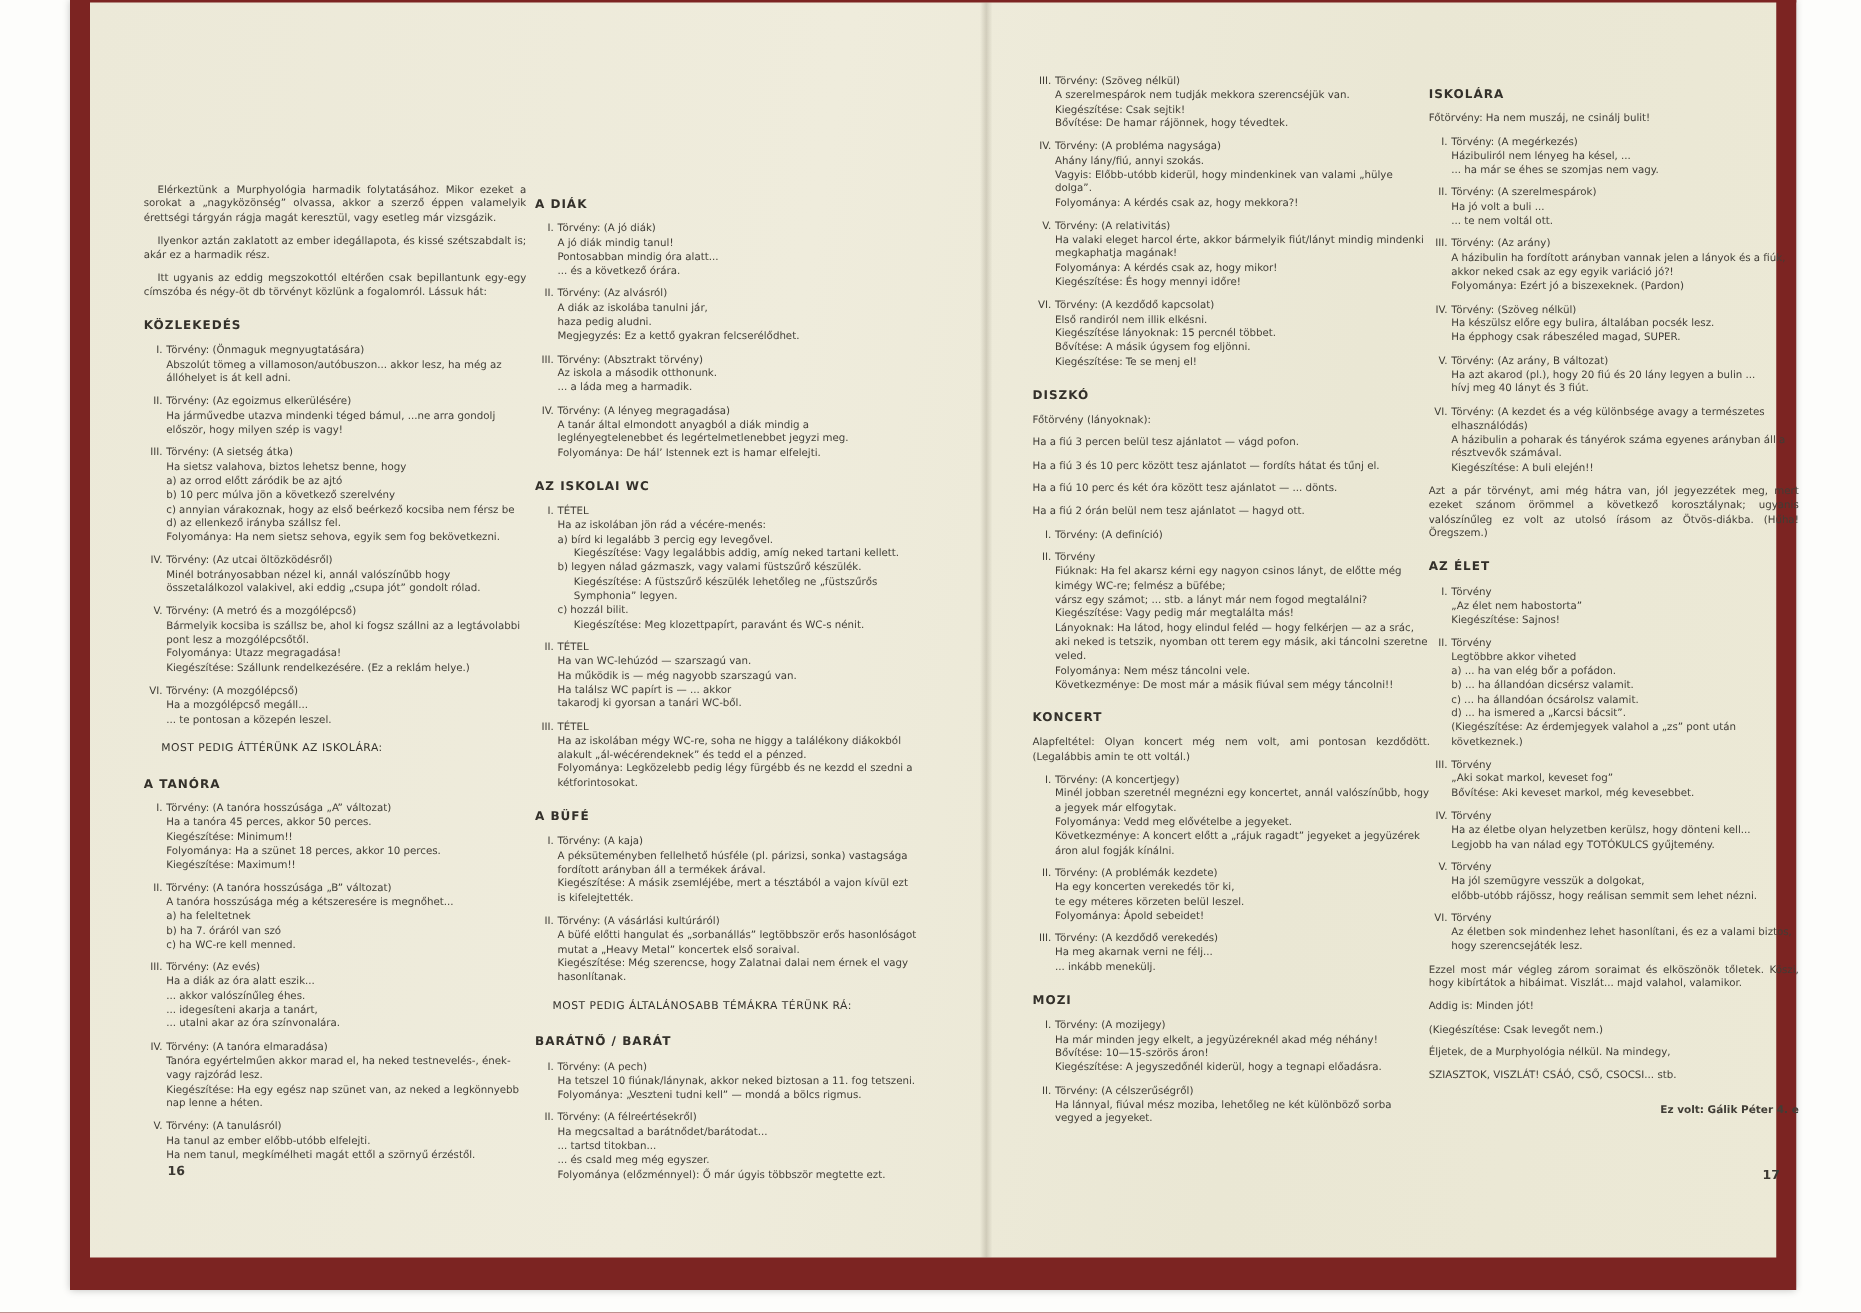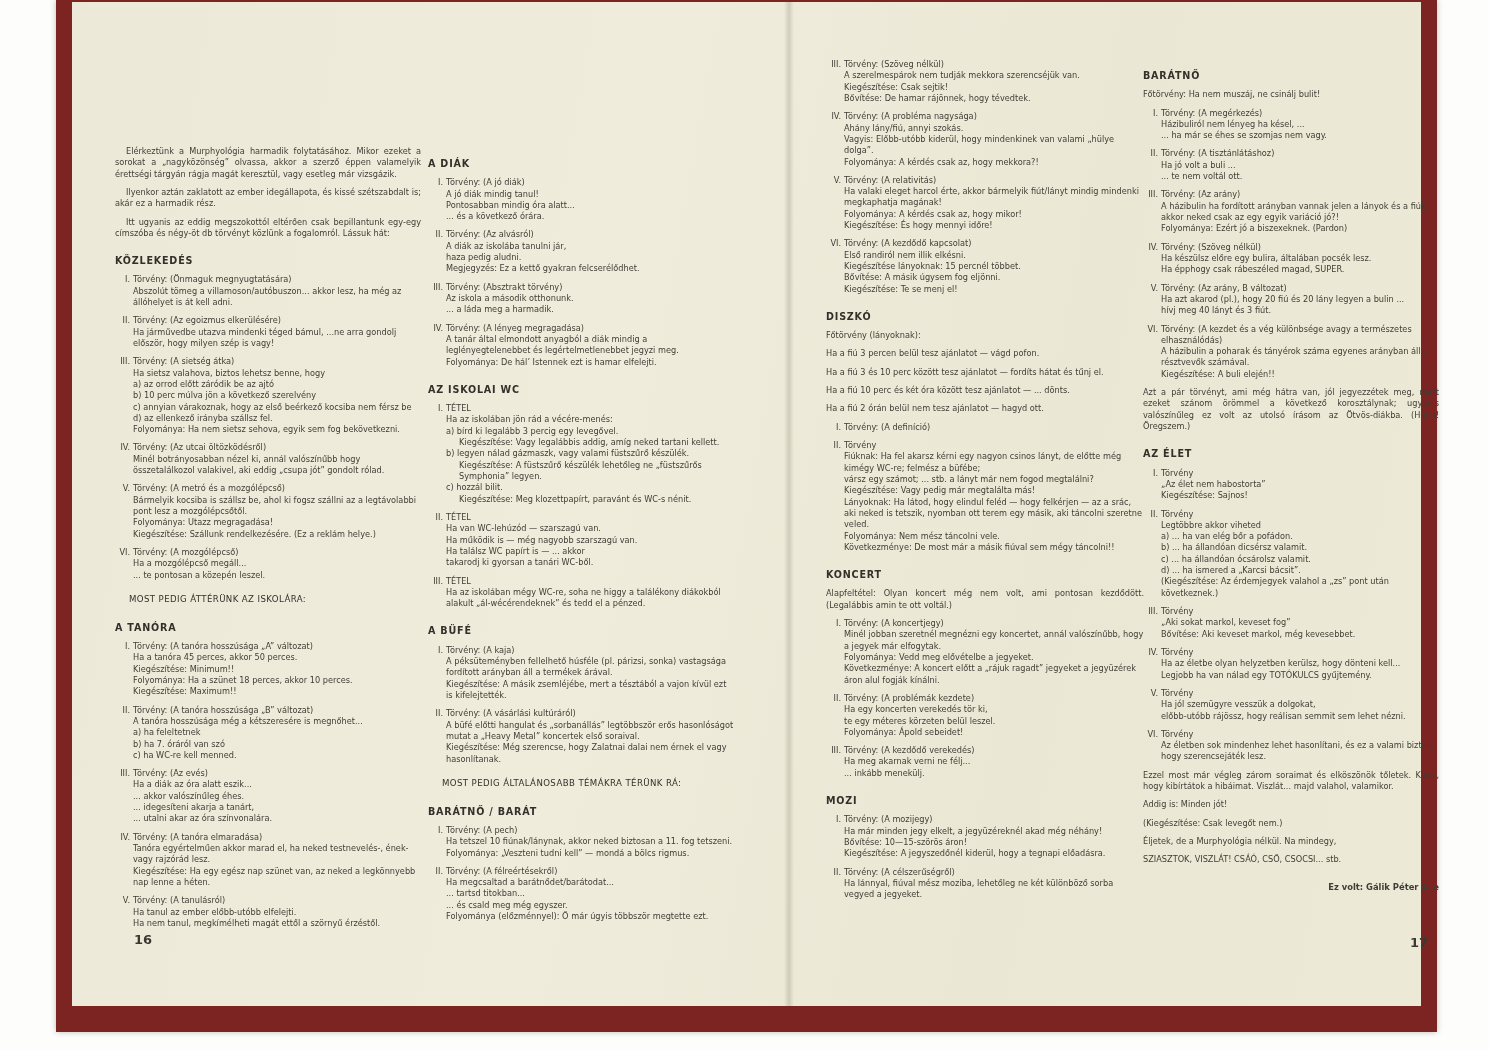--- a/index.html
+++ b/index.html
@@ -44,21 +44,21 @@
     margin:13px 0 11px 14px;
   }
   .para { margin:4px 0 7px 0; text-align:justify; }
   .para.ind { text-indent:11px; }
   .law { position:relative; margin:5px 0 7px 18px; }
   .law-num { position:absolute; left:-18px; width:15px; text-align:right; }
   .law-head { }
   .law-line { }
   .law-line.deep { margin-left:13px; }
   .sig { text-align:right; margin-top:16px; font-weight:bold; font-size:8.4px; }
-  .pgnum { position:absolute; font-size:13px; font-weight:bold; color:#3c3933; }
+  .pgnum { position:absolute; font-size:10px; font-weight:bold; color:#3c3933; }
   .pgnum-left  { left:62px;  top:930px; }
   .pgnum-right { left:1338px; top:933px; }
   .edge-top-sliver { position:absolute; left:0; top:0; width:100%; height:2px; background:#7c2422; }
 </style>
 </head>
 <body>
 
 <div class="photo">
   <div class="edge-top-sliver"></div>
   <div class="paper">
@@ -192,20 +192,21 @@
           <div class="law-head">TÉTEL</div>
           <div class="law-line">Ha van WC-lehúzód — szarszagú van.</div>
           <div class="law-line">Ha működik is — még nagyobb szarszagú van.</div>
           <div class="law-line">Ha találsz WC papírt is — ... akkor</div>
           <div class="law-line">takarodj ki gyorsan a tanári WC-ből.</div>
         </div>
         <div class="law">
           <div class="law-num">III.</div>
           <div class="law-head">TÉTEL</div>
           <div class="law-line">Ha az iskolában mégy WC-re, soha ne higgy a találékony diákokból alakult „ál-wécérendeknek” és tedd el a pénzed.</div>
+          <div class="law-line">Folyománya: Legközelebb pedig légy fürgébb és ne kezdd el szedni a kétforintosokat.</div>
         </div>
         <div class="sec-h">A BÜFÉ</div>
         <div class="law">
           <div class="law-num">I.</div>
           <div class="law-head">Törvény: (A kaja)</div>
           <div class="law-line">A péksüteményben fellelhető húsféle (pl. párizsi, sonka) vastagsága fordított arányban áll a termékek árával.</div>
           <div class="law-line">Kiegészítése: A másik zsemléjébe, mert a tésztából a vajon kívül ezt is kifelejtették.</div>
         </div>
         <div class="law">
           <div class="law-num">II.</div>
@@ -310,31 +311,31 @@
           <div class="law-line">Bővítése: 10—15-szörös áron!</div>
           <div class="law-line">Kiegészítése: A jegyszedőnél kiderül, hogy a tegnapi előadásra.</div>
         </div>
         <div class="law">
           <div class="law-num">II.</div>
           <div class="law-head">Törvény: (A célszerűségről)</div>
           <div class="law-line">Ha lánnyal, fiúval mész moziba, lehetőleg ne két különböző sorba vegyed a jegyeket.</div>
         </div>
       </div>
     <div class="col col-r2">
-        <div class="sec-h">BARÁTNŐ</div>
+        <div class="sec-h">ISKOLÁRA</div>
         <div class="para">Főtörvény: Ha nem muszáj, ne csinálj bulit!</div>
         <div class="law">
           <div class="law-num">I.</div>
           <div class="law-head">Törvény: (A megérkezés)</div>
           <div class="law-line">Házibuliról nem lényeg ha késel, ...</div>
           <div class="law-line">... ha már se éhes se szomjas nem vagy.</div>
         </div>
         <div class="law">
           <div class="law-num">II.</div>
-          <div class="law-head">Törvény: (A tisztánlátáshoz)</div>
+          <div class="law-head">Törvény: (A szerelmespárok)</div>
           <div class="law-line">Ha jó volt a buli ...</div>
           <div class="law-line">... te nem voltál ott.</div>
         </div>
         <div class="law">
           <div class="law-num">III.</div>
           <div class="law-head">Törvény: (Az arány)</div>
           <div class="law-line">A házibulin ha fordított arányban vannak jelen a lányok és a fiúk, akkor neked csak az egy egyik variáció jó?!</div>
           <div class="law-line">Folyománya: Ezért jó a biszexeknek. (Pardon)</div>
         </div>
         <div class="law">

